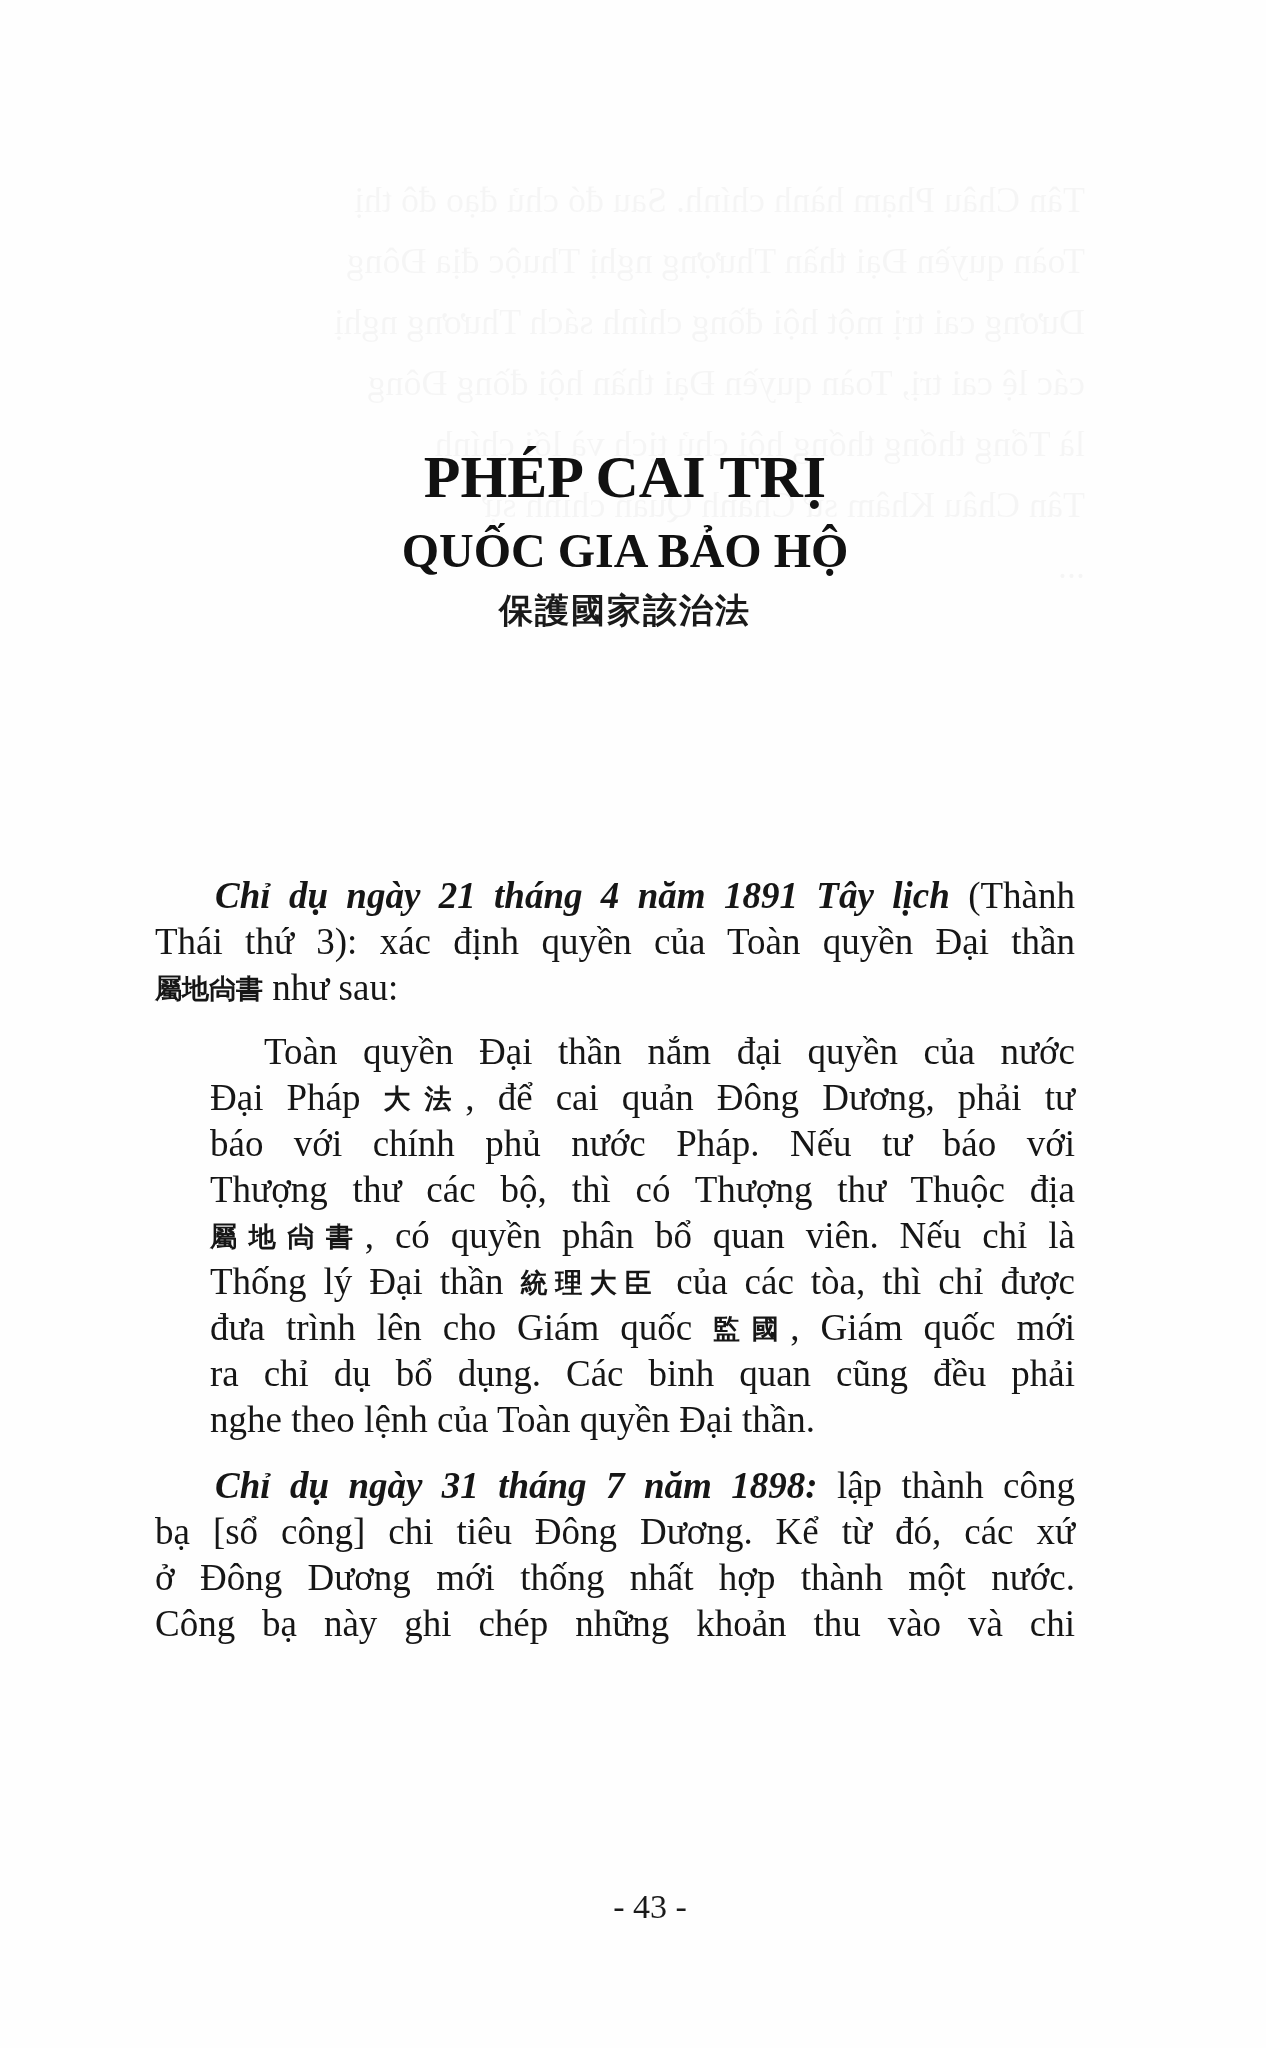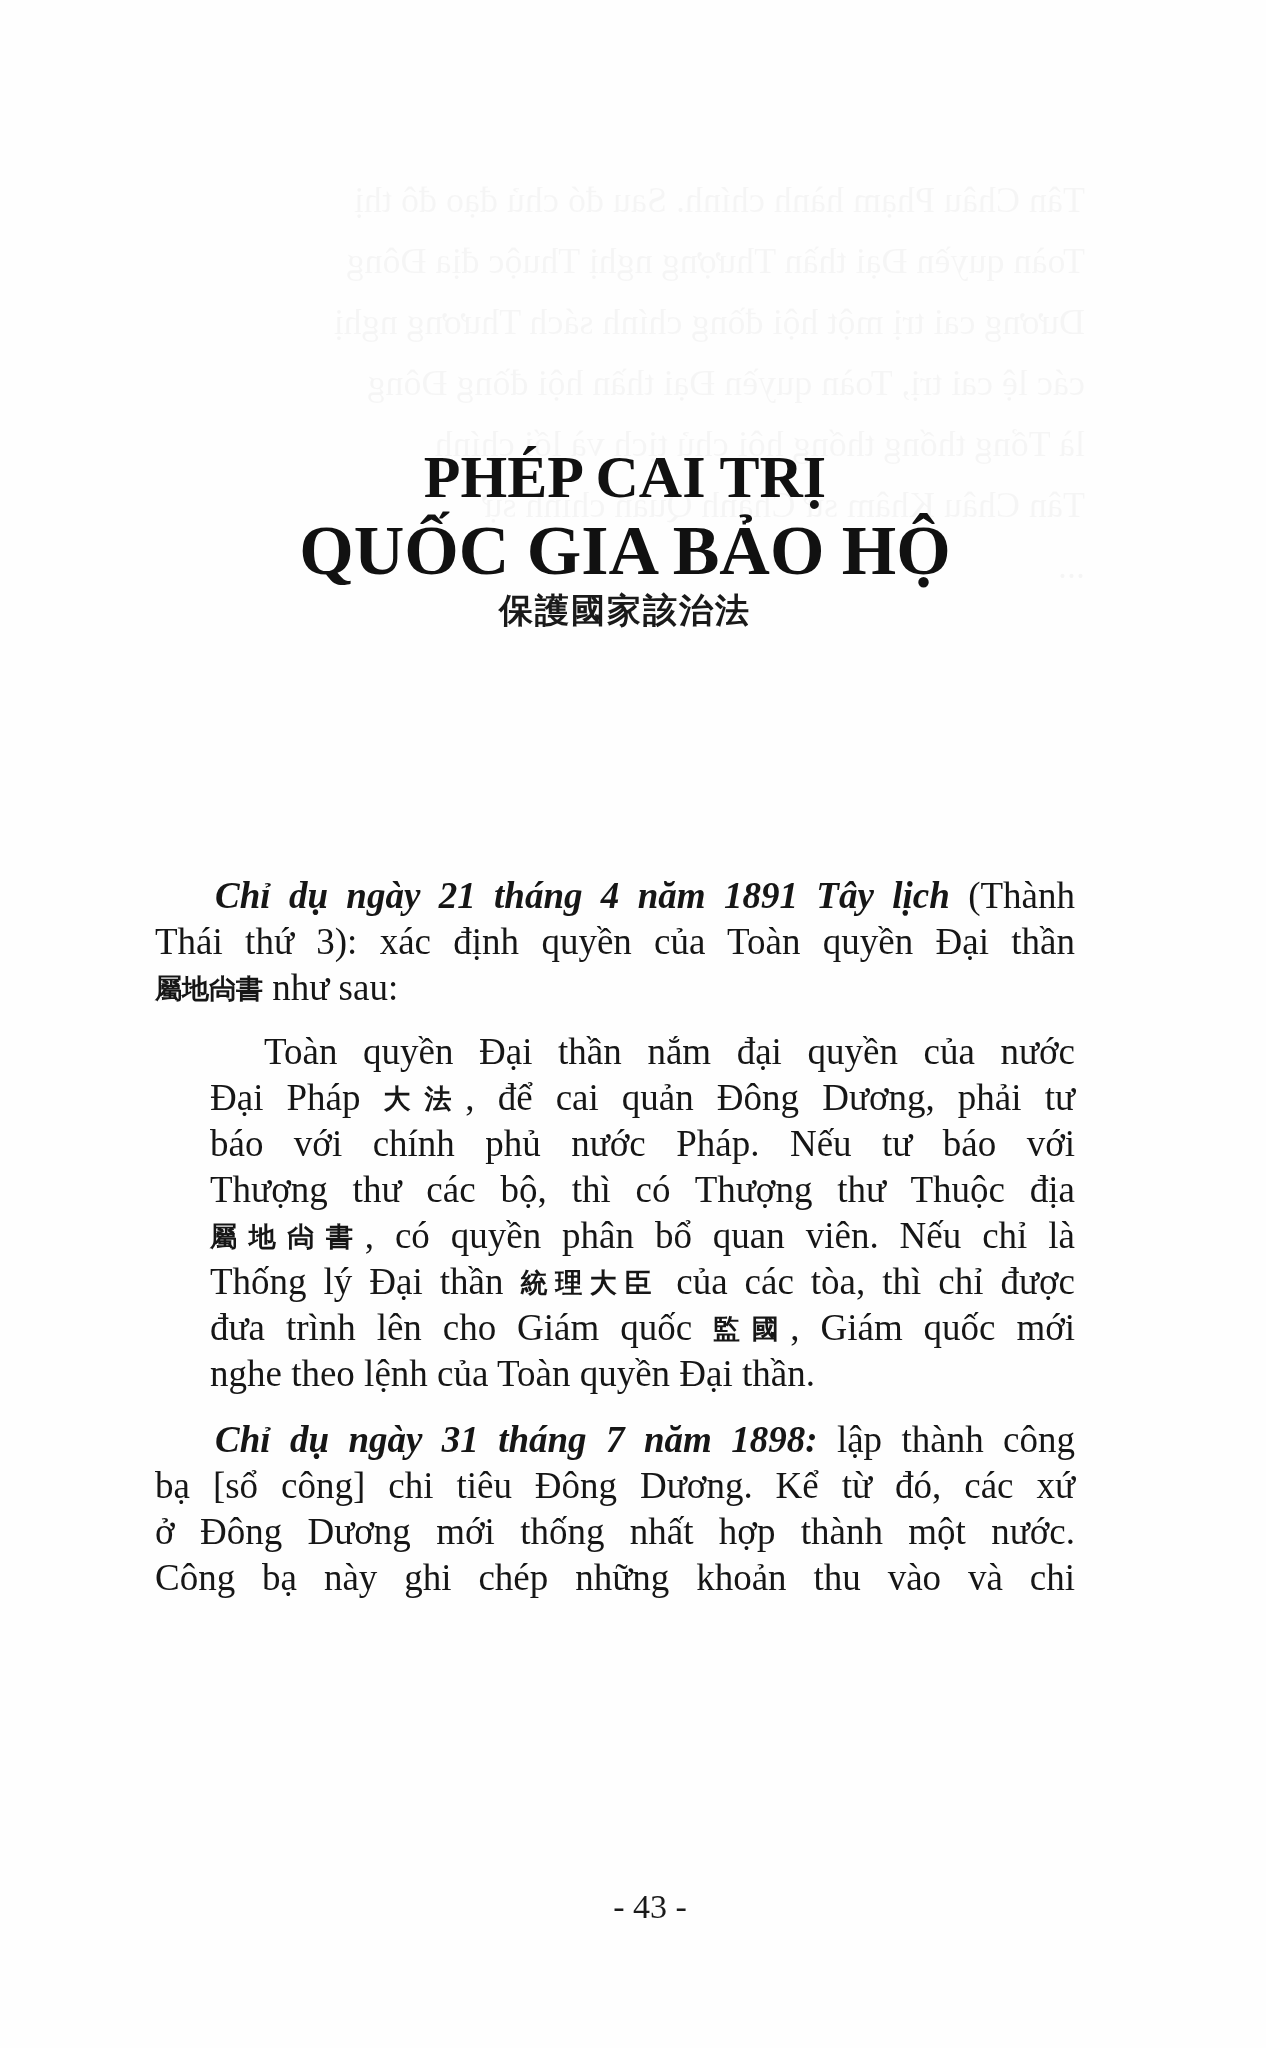--- a/index.html
+++ b/index.html
@@ -45,21 +45,21 @@
     .title-line {
       font-family: "Liberation Serif", "DejaVu Serif", serif;
       font-weight: bold;
       font-size: 60px;
       line-height: 74px;
       letter-spacing: 0px;
       color: #111;
       text-align: center;
     }
     .title-line.l2 {
-      font-size: 70px;
+      font-size: 48px;
     }
     .subtitle-han {
       font-family: "DejaVu Sans", sans-serif;
       font-weight: bold;
       font-size: 34px;
       letter-spacing: 2px;
       color: #1a1a1a;
     }
     .body-text {
       position: absolute;
@@ -158,20 +158,21 @@
     </div>
 
     <div class="quote">
       <span class="line first"><span>Toàn quyền Đại thần nắm đại quyền của nước</span></span>
       <span class="line"><span>Đại Pháp </span><span class="han">大法</span><span>, để cai quản Đông Dương, phải tư</span></span>
       <span class="line"><span>báo với chính phủ nước Pháp. Nếu tư báo với</span></span>
       <span class="line"><span>Thượng thư các bộ, thì có Thượng thư Thuộc địa</span></span>
       <span class="line"><span class="han">屬地尙書</span><span>, có quyền phân bổ quan viên. Nếu chỉ là</span></span>
       <span class="line"><span>Thống lý Đại thần </span><span class="han">統理大臣</span><span> của các tòa, thì chỉ được</span></span>
       <span class="line"><span>đưa trình lên cho Giám quốc </span><span class="han">監國</span><span>, Giám quốc mới</span></span>
+      <span class="line"><span>ra chỉ dụ bổ dụng. Các binh quan cũng đều phải</span></span>
       <span class="line last"><span>nghe theo lệnh của Toàn quyền Đại thần.</span></span>
     </div>
 
     <div class="gap"></div>
 
     <div class="para decree">
       <span class="line first"><span class="decree-head">Chỉ dụ ngày 31 tháng 7 năm 1898:</span><span> lập thành công</span></span>
       <span class="line"><span>bạ [sổ công] chi tiêu Đông Dương. Kể từ đó, các xứ</span></span>
       <span class="line"><span>ở Đông Dương mới thống nhất hợp thành một nước.</span></span>
       <span class="line"><span>Công bạ này ghi chép những khoản thu vào và chi</span></span>

